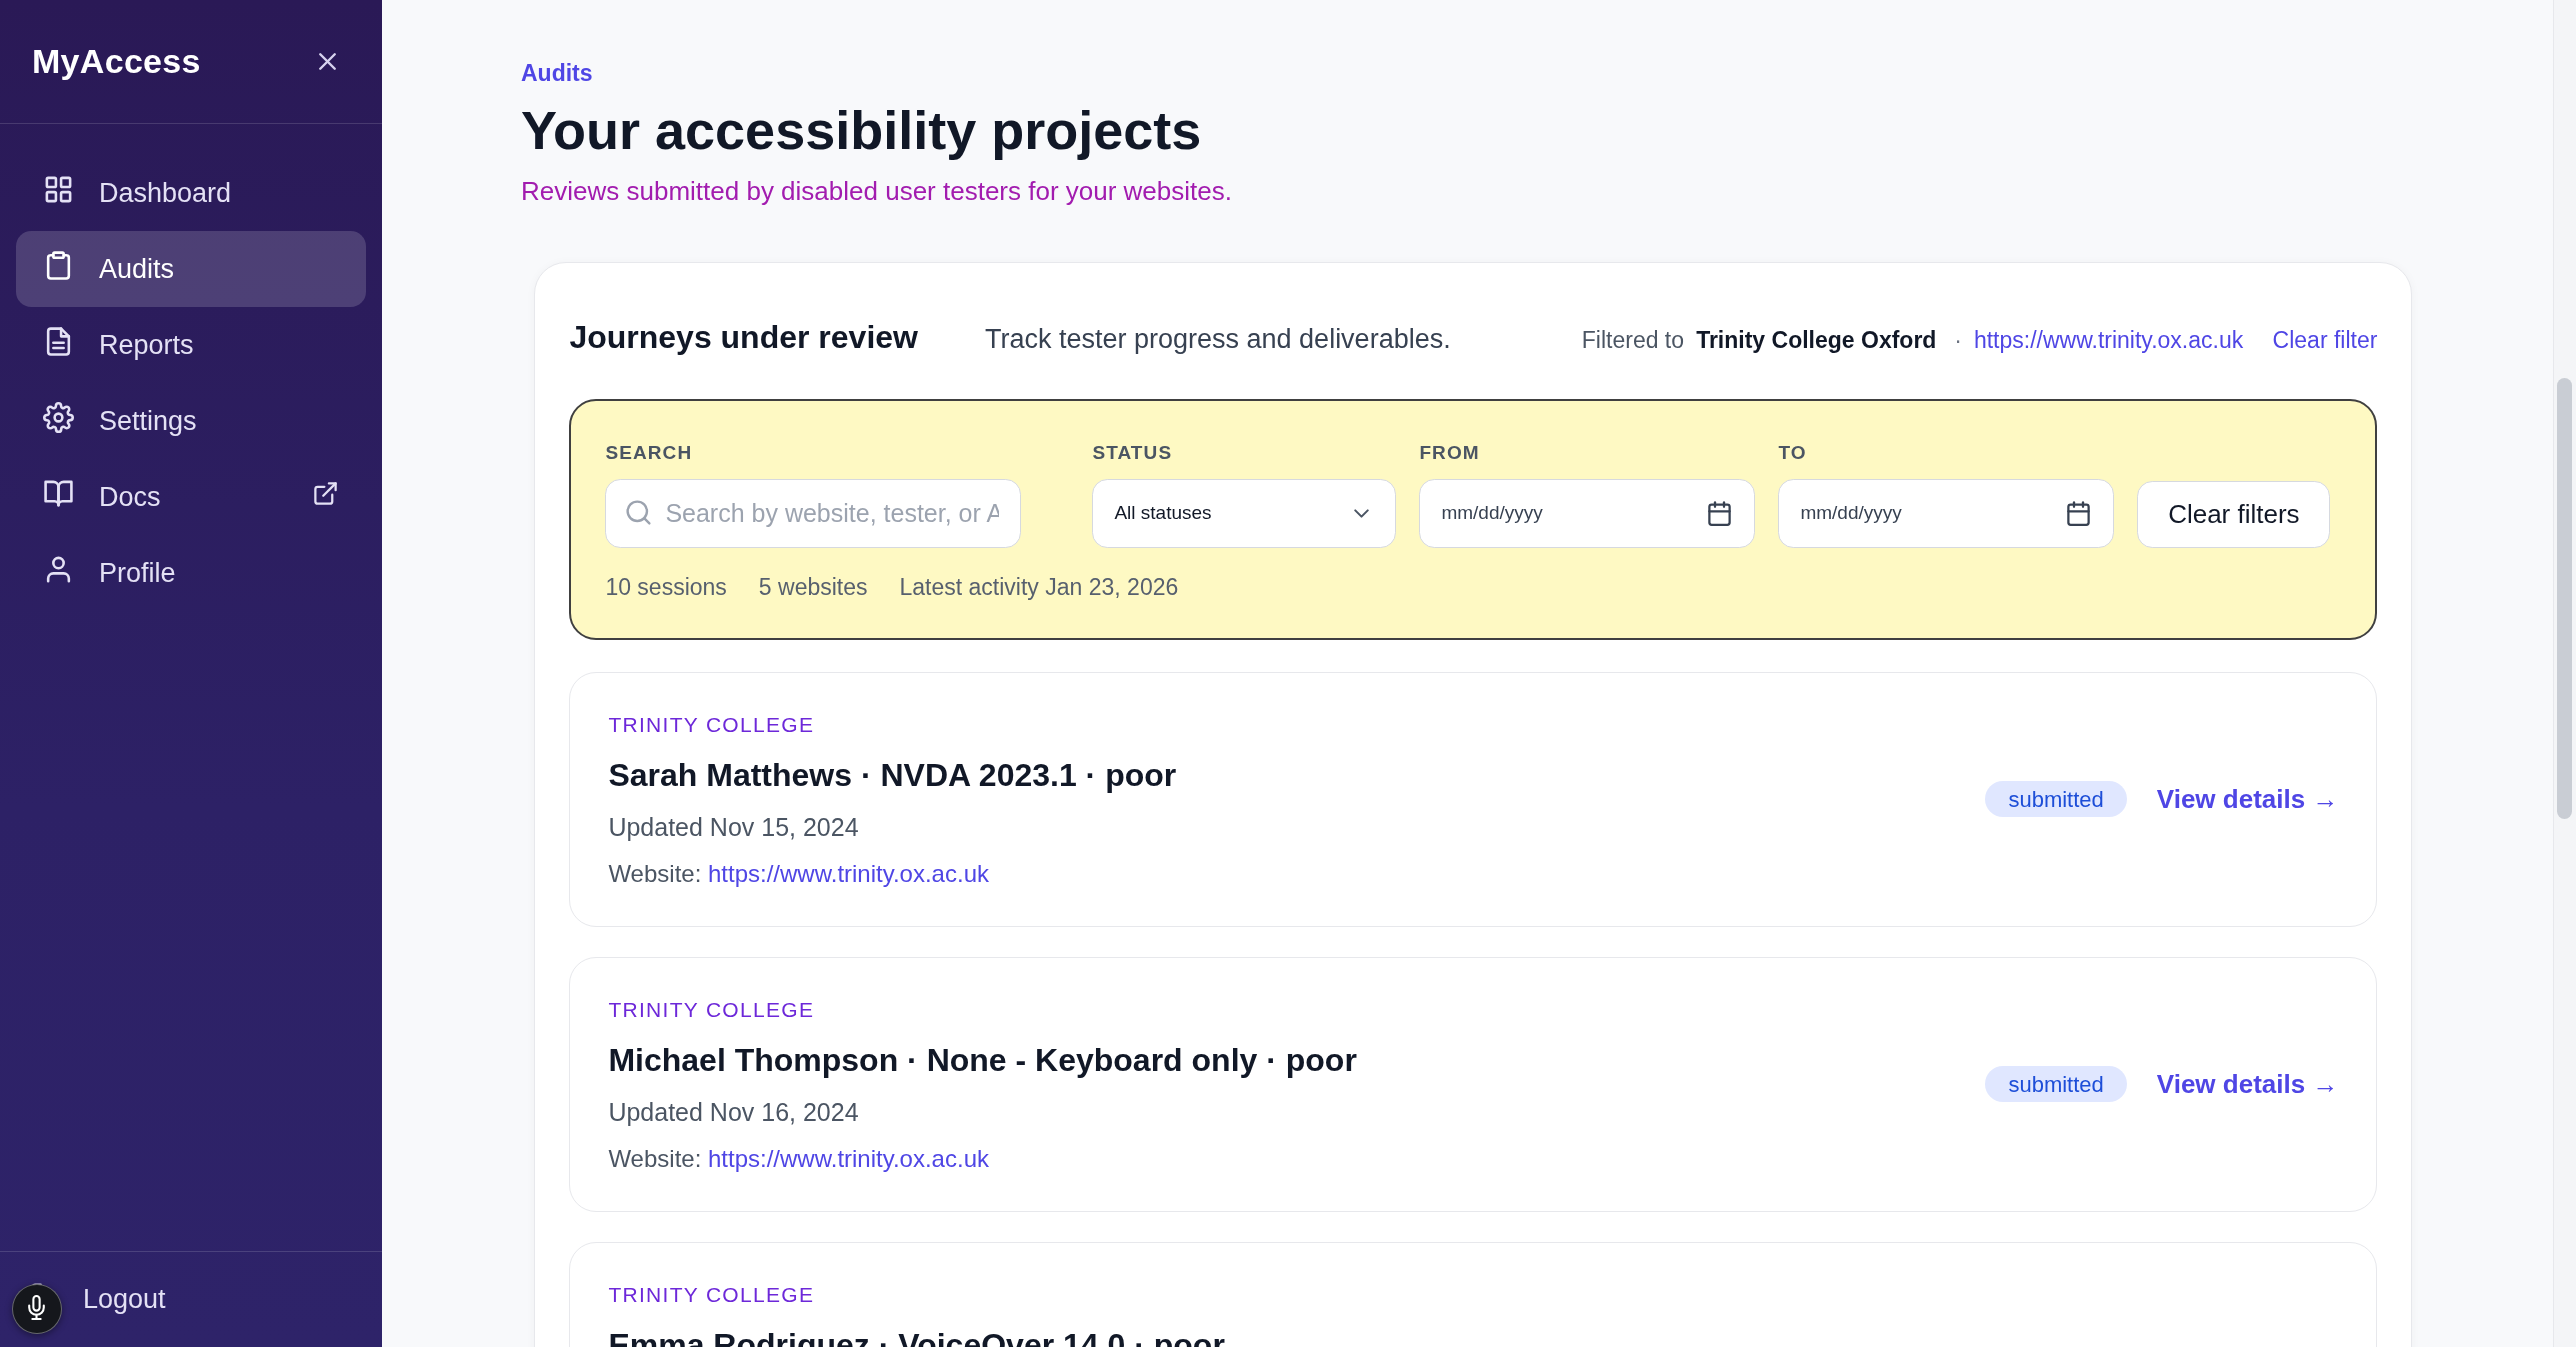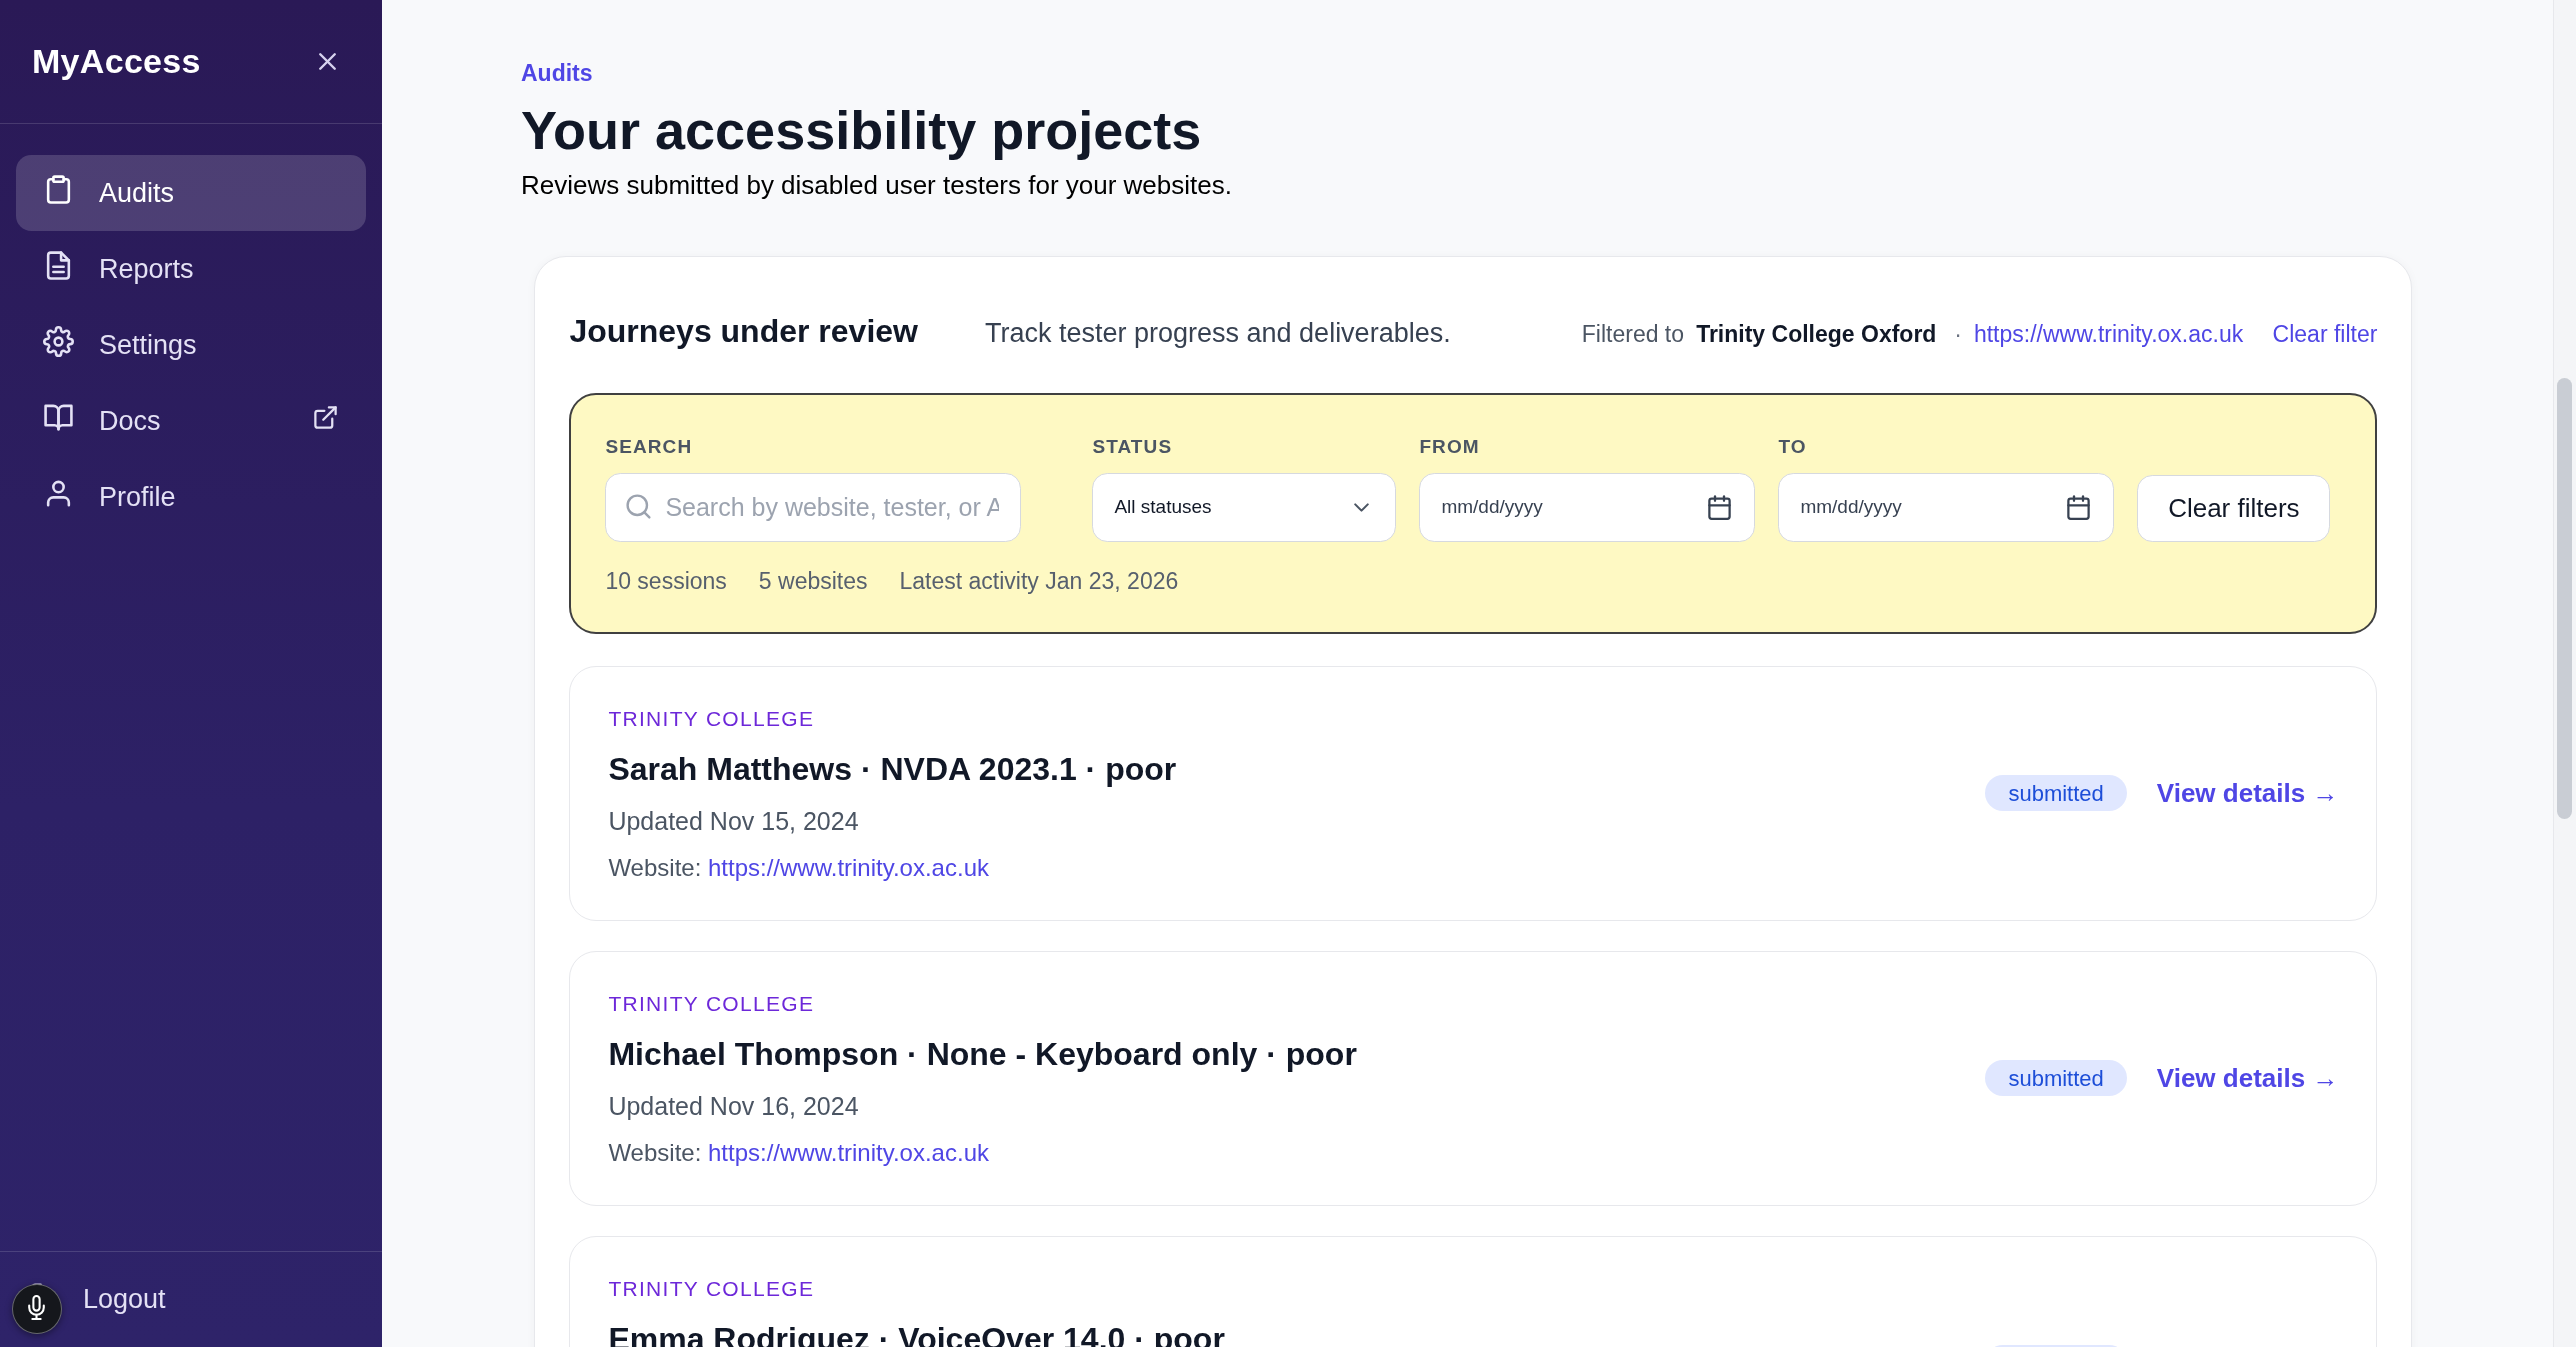--- a/index.html
+++ b/index.html
@@ -30,21 +30,21 @@
   
   .mic-btn { position:absolute; left:11.5px; top:1284px; width:50px; height:50px;
              border-radius:50%; background:#15171c; border:1.9px solid rgba(255,255,255,0.35);
              display:flex; align-items:center; justify-content:center; color:#ffffff;
              z-index:10; cursor:pointer; box-shadow:0 1.9px 7.6px rgba(0,0,0,0.4); }
 
   
   .main { flex:1 1 auto; height:100%; padding:59px 38px 0 139px; overflow:hidden; }
   .breadcrumb { font-size:23px; line-height:29px; color:#4f46e5; font-weight:bold; cursor:pointer; }
   .page-title { font-size:54px; line-height:65px; font-weight:bold; color:#111827; margin-top:9.6px; }
-  .page-subtitle { font-size:26px; line-height:32px; color:#000000; margin-top:6px; }
+  .page-subtitle { font-size:26px; line-height:32px; color:#a21caf; margin-top:12px; }
 
   .big-card { margin:55px 0 0 13.4px; width:1878px; background:#ffffff;
               border:1px solid #e7e8ec; border-radius:32px;
               box-shadow:0 1.9px 9.6px rgba(15,23,42,0.04);
               padding:54px 34px 38px; }
 
   .panel-header { display:flex; align-items:baseline; margin-bottom:42px; }
   .panel-title { font-size:32px; line-height:40px; font-weight:bold; color:#111827; }
   .panel-sub { font-size:27px; color:#374151; margin-left:67px; }
   .filtered { margin-left:auto; font-size:23px; color:#4b5563; white-space:nowrap; }
@@ -108,20 +108,31 @@
       <div class="sb-title">MyAccess</div>
       <div class="sb-close">
         <svg width="29" height="29" viewBox="0 0 24 24" fill="none" stroke="currentColor" stroke-width="2" stroke-linecap="round" stroke-linejoin="round">
             <line x1="18" y1="6" x2="6" y2="18"></line>
             <line x1="6" y1="6" x2="18" y2="18"></line>
           </svg>
       </div>
     </div>
 
     <nav class="nav">
+      <div class="nav-item">
+        <span>
+          <svg width="31" height="31" viewBox="0 0 24 24" fill="none" stroke="currentColor" stroke-width="2" stroke-linecap="round" stroke-linejoin="round">
+              <rect x="3" y="3" width="7" height="7" rx="1"></rect>
+              <rect x="14" y="3" width="7" height="7" rx="1"></rect>
+              <rect x="14" y="14" width="7" height="7" rx="1"></rect>
+              <rect x="3" y="14" width="7" height="7" rx="1"></rect>
+            </svg>
+        </span>
+        <span>Dashboard</span>
+      </div>
 
       <div class="nav-item active">
         <span>
           <svg width="31" height="31" viewBox="0 0 24 24" fill="none" stroke="currentColor" stroke-width="2" stroke-linecap="round" stroke-linejoin="round">
               <path d="M16 4h2a2 2 0 0 1 2 2v14a2 2 0 0 1-2 2H6a2 2 0 0 1-2-2V6a2 2 0 0 1 2-2h2"></path>
               <rect x="8" y="2" width="8" height="4" rx="1"></rect>
             </svg>
         </span>
         <span>Audits</span>
       </div>

